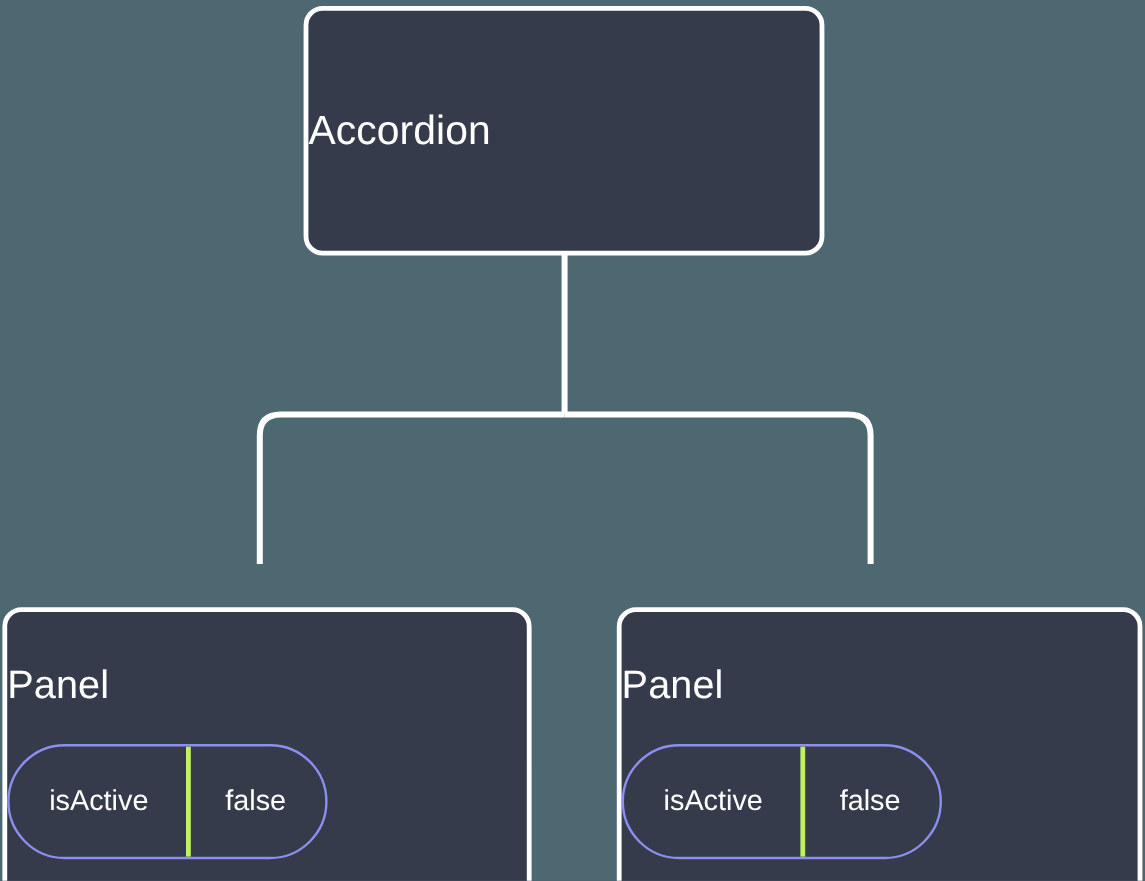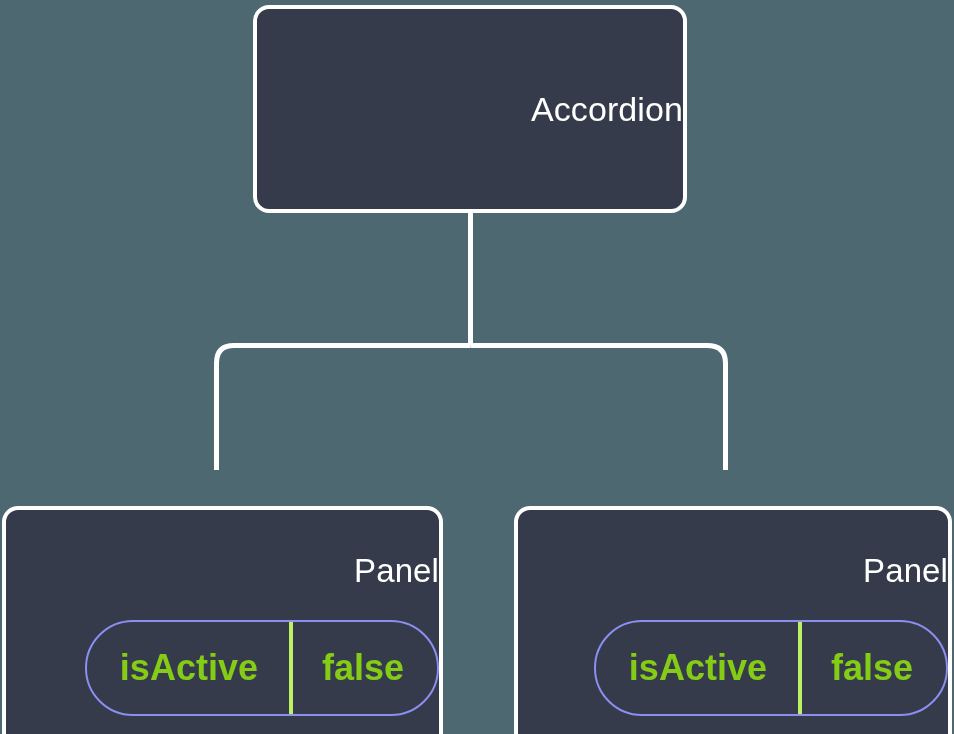--- a/index.html
+++ b/index.html
@@ -35,21 +35,21 @@
 
   
   .node {
     position: absolute;
     box-sizing: border-box;
     background: #353b4a;
     border: 4px solid #ffffff;
     border-radius: 16px;
     display: flex;
     flex-direction: column;
-    align-items: flex-end;
+    align-items: flex-start;
   }
 
   .node-root {
     left: 253px;
     top: 5px;
     width: 434px;
     height: 208px;
     justify-content: center;
   }
 
@@ -87,23 +87,23 @@
     display: flex;
     align-items: stretch;
     overflow: hidden;
   }
 
   .pill-key,
   .pill-value {
     display: flex;
     align-items: center;
     justify-content: center;
-    color: #84cc16;
-    font-size: 36px;
-    font-weight: 700;
+    color: #ffffff;
+    font-size: 24px;
+    font-weight: 400;
     line-height: 1;
     white-space: nowrap;
   }
 
   .pill-key {
     padding: 0 31px 0 33px;
   }
 
   .pill-value {
     padding: 0 33px 0 29px;

